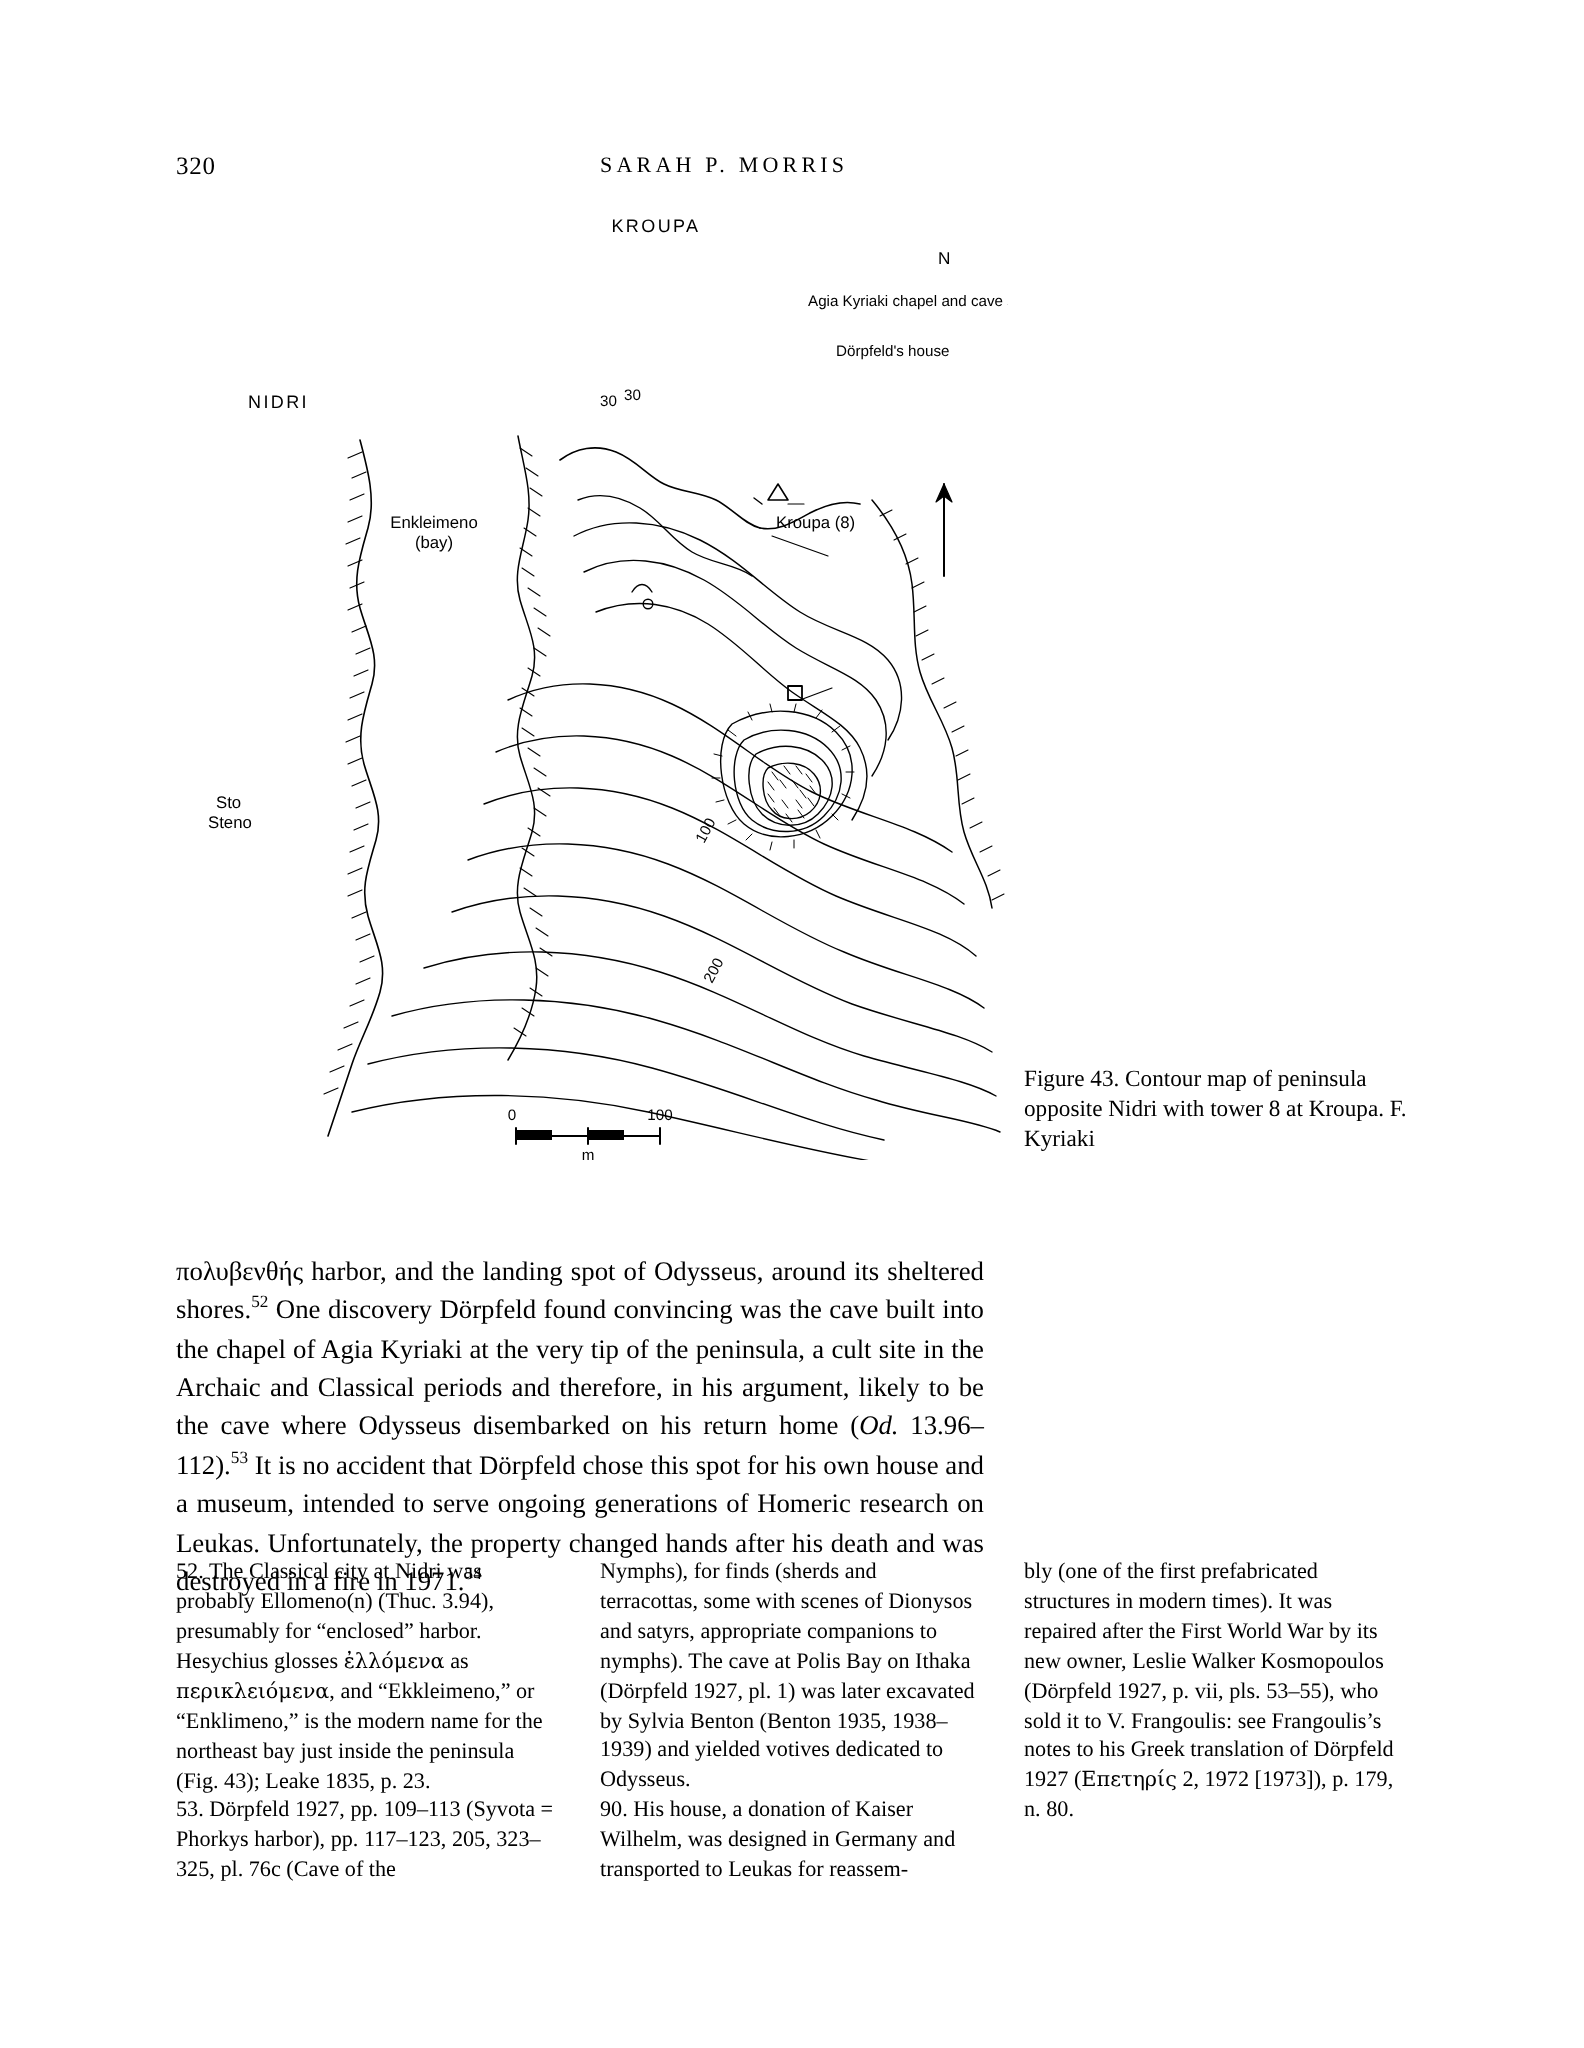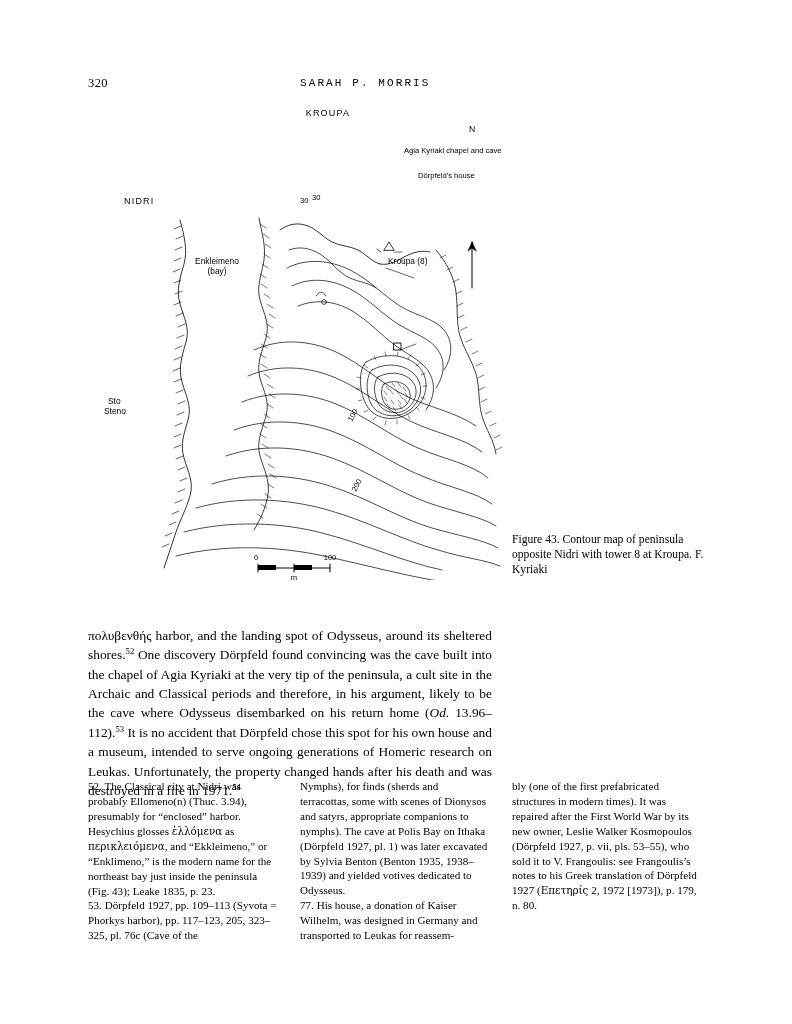--- a/index.html
+++ b/index.html
@@ -31,21 +31,20 @@
     letter-spacing: 0.4px;
   }
   .runhead {
     position: absolute;
     left: 300px;
     top: 77px;
     width: 400px;
     font-size: 11px;
     letter-spacing: 2.1px;
     text-align: left;
-    font-family: Liberation Mono, monospace;
   }
 
   
   .figure-area {
     position: absolute;
     left: 84px;
     top: 100px;
     width: 420px;
     height: 480px;
   }
@@ -253,20 +252,20 @@
     <p><span>πολυβενθής harbor, and the landing spot of Odysseus, around its sheltered shores.</span><sup>52</sup><span> One discovery Dörpfeld found convincing was the cave built into the chapel of Agia Kyriaki at the very tip of the peninsula, a cult site in the Archaic and Classical periods and therefore, in his argument, likely to be the cave where Odysseus disembarked on his return home (</span><span class="ital">Od.</span><span> 13.96–112).</span><sup>53</sup><span> It is no accident that Dörpfeld chose this spot for his own house and a museum, intended to serve ongoing generations of Homeric research on Leukas. Unfortunately, the property changed hands after his death and was destroyed in a fire in 1971.</span><sup>54</sup></p>
   </div>
 
   <div class="notes">
     <div class="col">
       <p><span>52. The Classical city at Nidri was probably Ellomeno(n) (Thuc. 3.94), presumably for “enclosed” harbor. Hesychius glosses </span><span class="gk">ἐλλόμενα</span><span> as </span><span class="gk">περικλειόμενα</span><span>, and “Ekkleimeno,” or “Enklimeno,” is the modern name for the northeast bay just inside the peninsula (Fig. 43); Leake 1835, p. 23.</span></p>
       <p>53. Dörpfeld 1927, pp. 109–113 (Syvota = Phorkys harbor), pp. 117–123, 205, 323–325, pl. 76c (Cave of the</p>
     </div>
     <div class="col">
       <p>Nymphs), for finds (sherds and terracottas, some with scenes of Dionysos and satyrs, appropriate companions to nymphs). The cave at Polis Bay on Ithaka (Dörpfeld 1927, pl. 1) was later excavated by Sylvia Benton (Benton 1935, 1938–1939) and yielded votives dedicated to Odysseus.</p>
-      <p>77. His house, a donation of Kaiser Wilhelm, was designed in Germany and transported to Leukas for reassem-</p>
+      <p>90. His house, a donation of Kaiser Wilhelm, was designed in Germany and transported to Leukas for reassem-</p>
     </div>
     <div class="col">
       <p><span>bly (one of the first prefabricated structures in modern times). It was repaired after the First World War by its new owner, Leslie Walker Kosmopoulos (Dörpfeld 1927, p. vii, pls. 53–55), who sold it to V. Frangoulis: see Frangoulis’s notes to his Greek translation of Dörpfeld 1927 (</span><span class="gk">Επετηρίς</span><span> 2, 1972 [1973]), p. 179, n. 80.</span></p>
     </div>
   </div>
 
 </div>
 
 </body></html>

